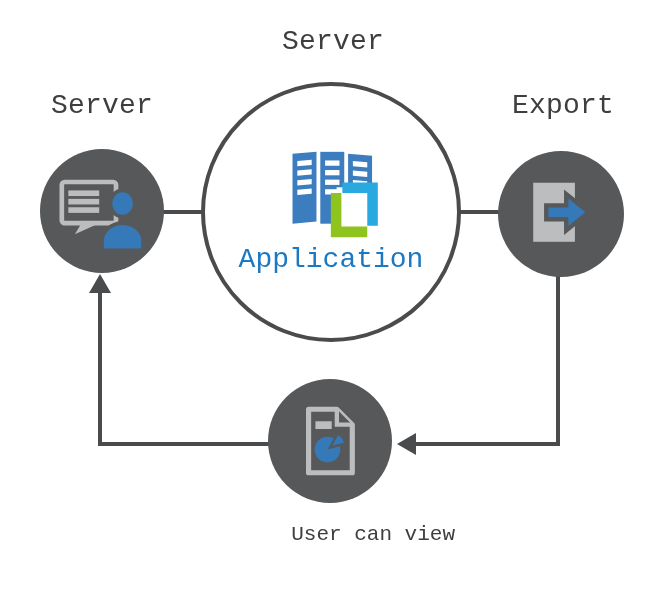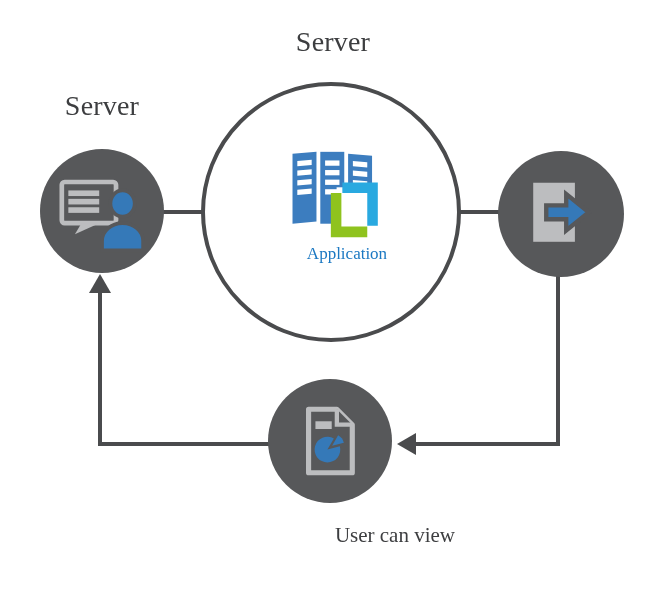--- a/index.html
+++ b/index.html
@@ -10,21 +10,21 @@
     --accent_blue:#3579b8;
     --server_blue:#3c7dbf;
     --bracket_cyan:#29a9e0;
     --bracket_green:#8fc31e;
     --icon_gray:#bcbdbf;
     --app_text_blue:#1b78c2;
   }
   html,body{margin:0;padding:0;background:var(--background);}
   .canvas{
     position:relative;width:652px;height:596px;background:var(--background);
-    font-family:Liberation Serif, serif;overflow:hidden;
+    font-family:Liberation Mono, monospace;overflow:hidden;
   }
   .connectors{position:absolute;left:0;top:0;width:652px;height:596px;}
   .label{
     position:absolute;text-align:center;color:var(--text_dark);
     font-size:28px;letter-spacing:0.2px;
   }
   .title-label{left:203px;width:260px;top:26px;}
   .client-label{left:28px;width:148px;top:90px;}
   .export-label{left:490px;width:146px;top:90px;}
   .node{
@@ -34,22 +34,22 @@
   .client-node{left:40px;top:149px;width:124px;height:124px;}
   .export-node{left:498px;top:151px;width:126px;height:126px;}
   .result-node{left:268px;top:379px;width:124px;height:124px;}
   .server-circle{
     position:absolute;left:201px;top:82px;width:260px;height:260px;
     box-sizing:border-box;border:4px solid var(--line);border-radius:50%;
     background:var(--background);
   }
   .app-icon{position:absolute;left:50%;top:62px;transform:translateX(-46%);}
   .app-label{
-    position:absolute;left:16px;top:158px;width:100%;text-align:center;
-    color:var(--app_text_blue);font-size:17px;
+    position:absolute;left:0;top:158px;width:100%;text-align:center;
+    color:var(--app_text_blue);font-size:28px;
   }
   .caption{
     position:absolute;left:205px;top:521px;width:250px;text-align:right;
     color:var(--text_dark);font-size:21px;line-height:28px;
   }
 </style>
 </head>
 <body>
 
 <div class="canvas">
@@ -62,20 +62,21 @@
       <polyline points="272,444 100,444 100,290"></polyline>
     </g>
     <g fill="var(--line)" stroke="none">
       <polygon points="397,444 416,433 416,455"></polygon>
       <polygon points="100,274 89,293 111,293"></polygon>
     </g>
   </svg>
 
   <div class="label title-label">Server</div>
   <div class="label client-label">Server</div>
+  <div class="label export-label">Export</div>
 
   <div class="server-circle">
     <svg class="app-icon" width="92" height="92" viewBox="0 0 96 96" xmlns="http://www.w3.org/2000/svg">
       <g transform="translate(4,6) skewY(-5)">
         <rect width="25" height="73" fill="var(--server_blue)"></rect>
         <rect x="5" y="8" width="15" height="5.5" fill="#fff"></rect>
         <rect x="5" y="18" width="15" height="5.5" fill="#fff"></rect>
         <rect x="5" y="28" width="15" height="5.5" fill="#fff"></rect>
         <rect x="5" y="38" width="15" height="5.5" fill="#fff"></rect>
       </g>

